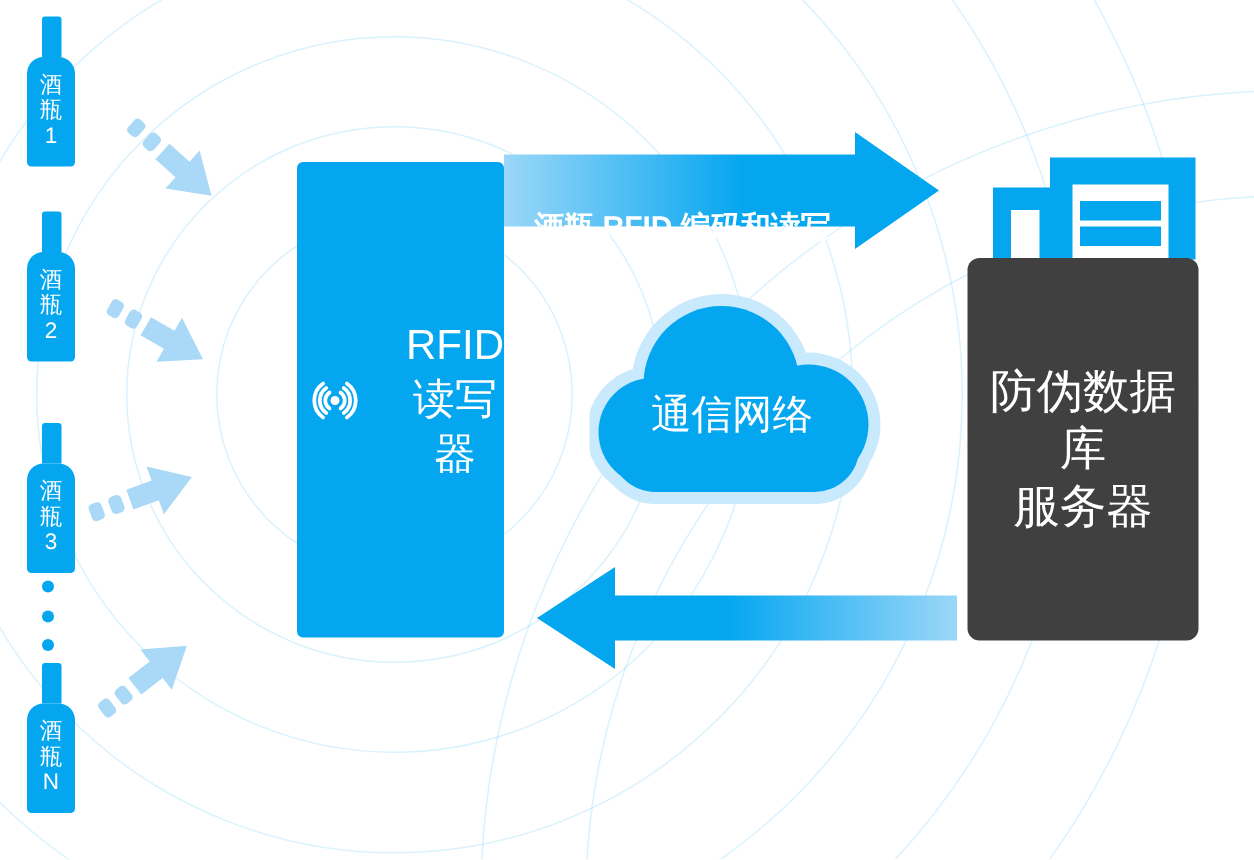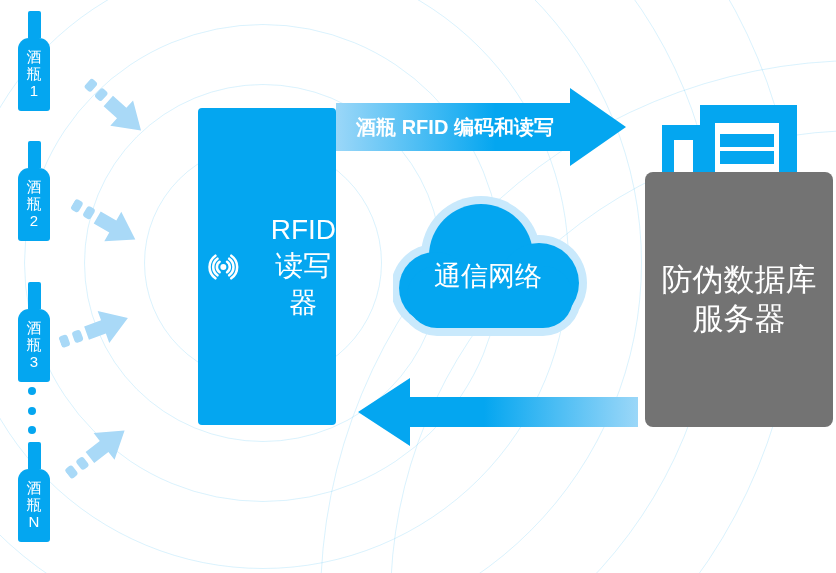--- a/index.html
+++ b/index.html
@@ -33,26 +33,26 @@
     color:#fff;font-size:28px;line-height:1.3;text-align:center;white-space:pre-line;
   }
   
   .cloud-label{
     position:absolute;left:408px;top:258px;width:160px;text-align:center;
     color:#fff;font-size:27px;
   }
   
   .flow-label{
     position:absolute;color:#fff;font-size:20px;font-weight:bold;
-    display:flex;align-items:center;justify-content:center;white-space:nowrap;
+    display:flex;align-items:center;justify-content:center;white-space:nowrap;margin-top:24px;
   }
   
   .server-box{
-    position:absolute;left:645px;top:172px;width:188px;height:255px;
-    background:#737373;border-radius:8px;display:flex;align-items:center;justify-content:center;
+    position:absolute;left:645px;top:172px;width:154px;height:255px;
+    background:#404040;border-radius:8px;display:flex;align-items:center;justify-content:center;
   }
   .server-box .label{
     color:#fff;font-size:31px;line-height:1.24;text-align:center;white-space:pre-line;
   }
   .srv-small{position:absolute;left:662px;top:125px;width:38px;height:48px;background:#04A6F0;}
   .srv-small .win{position:absolute;left:12px;top:15px;right:7px;bottom:0;background:#fff;}
   .srv-big{position:absolute;left:700px;top:105px;width:97px;height:68px;background:#04A6F0;}
   .srv-big .panel{position:absolute;left:15px;top:18px;right:18px;bottom:0;background:#fff;}
   .srv-big .bar{height:13px;margin:0 5px;background:#04A6F0;}
   .srv-big .bar.b1{margin-top:11px;}

